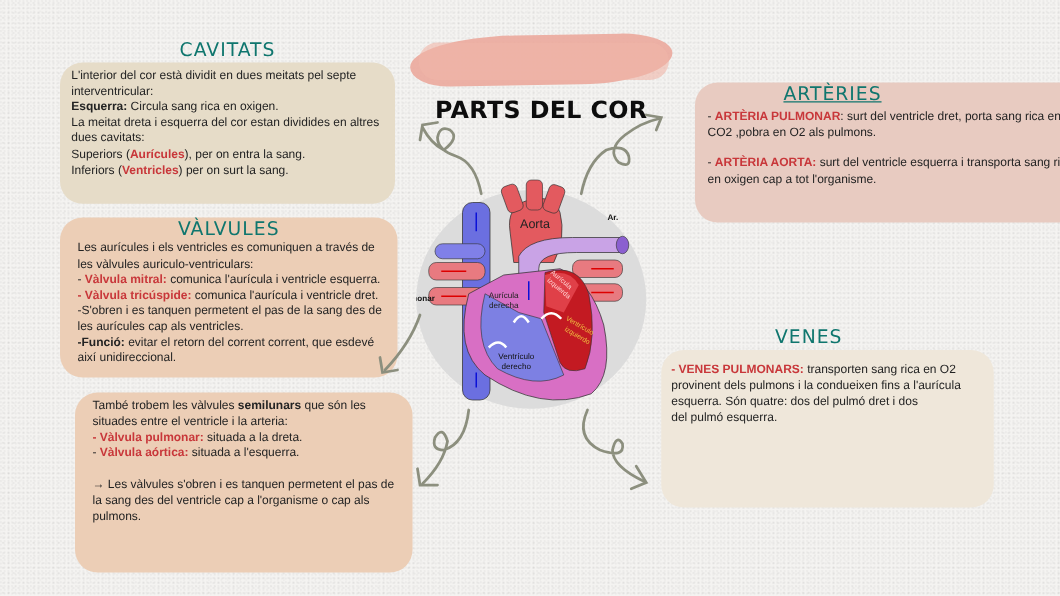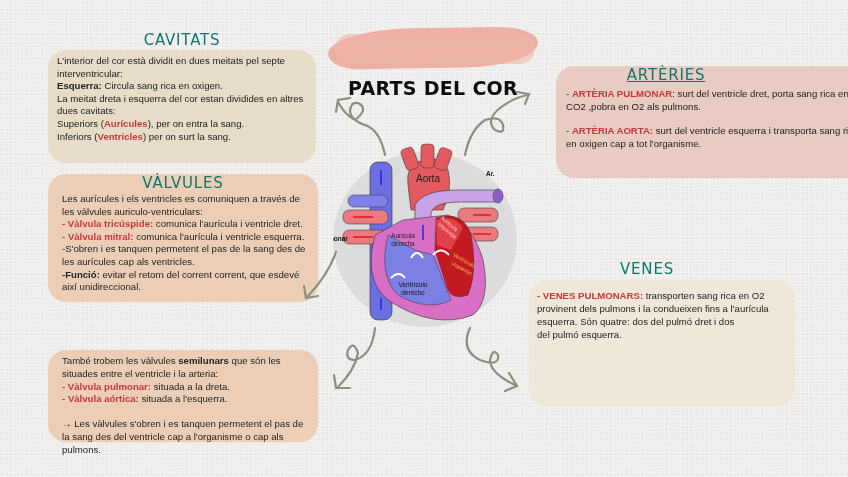--- a/index.html
+++ b/index.html
@@ -32,21 +32,21 @@
     line-height: 12.6px;
     color: #232323;
   }
   .box p { margin: 0; }
   .red { color: #c8373a; font-weight: bold; }
   .b { font-weight: bold; }
   .gap { height: 12px; }
 
   #cavitats-box { left: 48px; top: 50px; width: 268px; height: 113px; background: #e6dcc8; padding: 5px 9px 0 9px; }
   #valvules-box { left: 48px; top: 174px; width: 270px; height: 128px; background: #ecceb6; padding: 19px 12px 0 14px; }
-  #semilunars-box { left: 48px; top: 314px; width: 270px; height: 92px; background: #ecceb6; padding: 5px 12px 0 14px; line-height: 12.8px; margin-top: 36px; }
+  #semilunars-box { left: 60px; top: 314px; width: 270px; height: 144px; background: #ecceb6; padding: 5px 12px 0 14px; line-height: 12.8px; }
   #arteries-box { left: 556px; top: 66px; width: 320px; height: 112px; background: #e8cbc1; padding: 22px 10px 0 10px; }
   #venes-box { left: 529px; top: 280px; width: 266px; height: 126px; background: #efe7da; padding: 10px 8px 0 8px; line-height: 12.9px; }
 
   #title-stroke {
     position: absolute; left: 328px; top: 28px; width: 210px; height: 40px;
     background: #eba89c;
     border-radius: 40% 20% 35% 15% / 60% 40% 60% 40%;
     transform: rotate(-1deg);
     opacity: 0.9;
   }
@@ -77,22 +77,22 @@
 <div class="box" id="cavitats-box">
   <p>L'interior del cor està dividit en dues meitats pel septe interventricular:</p>
   <p><span class="b">Esquerra:</span><span> Circula sang rica en oxigen.</span></p>
   <p>La meitat dreta i esquerra del cor estan dividides en altres dues cavitats:</p>
   <p><span>Superiors (</span><span class="red">Aurícules</span><span>), per on entra la sang.</span></p>
   <p><span>Inferiors (</span><span class="red">Ventricles</span><span>) per on surt la sang.</span></p>
 </div>
 
 <div class="box" id="valvules-box">
   <p>Les aurícules i els ventricles es comuniquen a través de les vàlvules auriculo-ventriculars:</p>
+  <p><span>- </span><span class="red">Vàlvula mitral:</span><span> comunica l'aurícula i ventricle esquerra.</span></p>
   <p><span class="red">- Vàlvula tricúspide:</span><span> comunica l'aurícula i ventricle dret.</span></p>
-  <p><span>- </span><span class="red">Vàlvula mitral:</span><span> comunica l'aurícula i ventricle esquerra.</span></p>
   <p>-S'obren i es tanquen permetent el pas de la sang des de les aurícules cap als ventricles.</p>
   <p><span class="b">-Funció:</span><span> evitar el retorn del corrent corrent, que esdevé així unidireccional.</span></p>
 </div>
 <div class="section-title" style="left:48px; top:174px; width:270px;">VÀLVULES</div>
 
 <div class="box" id="semilunars-box">
   <p><span>També trobem les vàlvules </span><span class="b">semilunars</span><span> que són les situades entre el ventricle i la arteria:</span></p>
   <p><span class="red">- Vàlvula pulmonar:</span><span> situada a la dreta.</span></p>
   <p><span>- </span><span class="red">Vàlvula aórtica:</span><span> situada a l'esquerra.</span></p>
   <div class="gap"></div>

